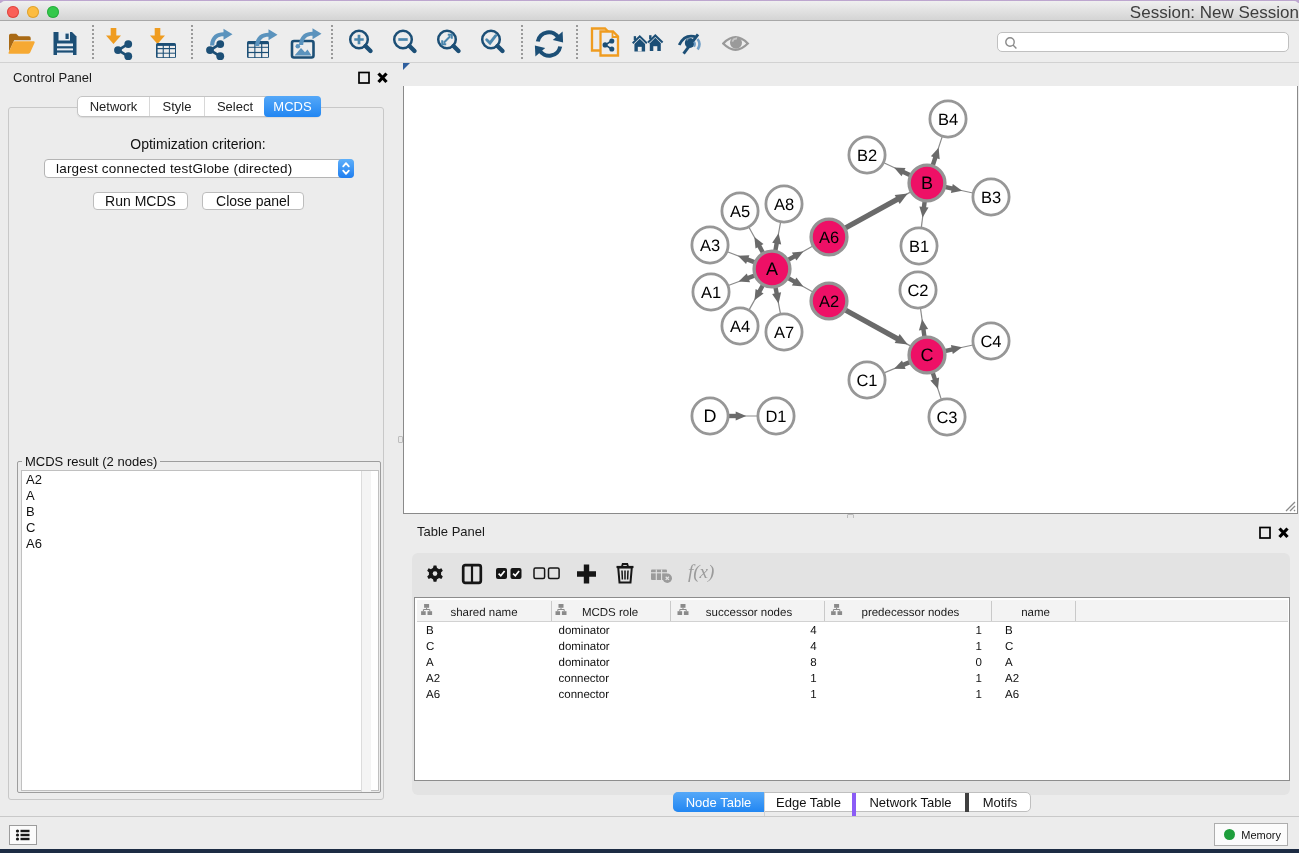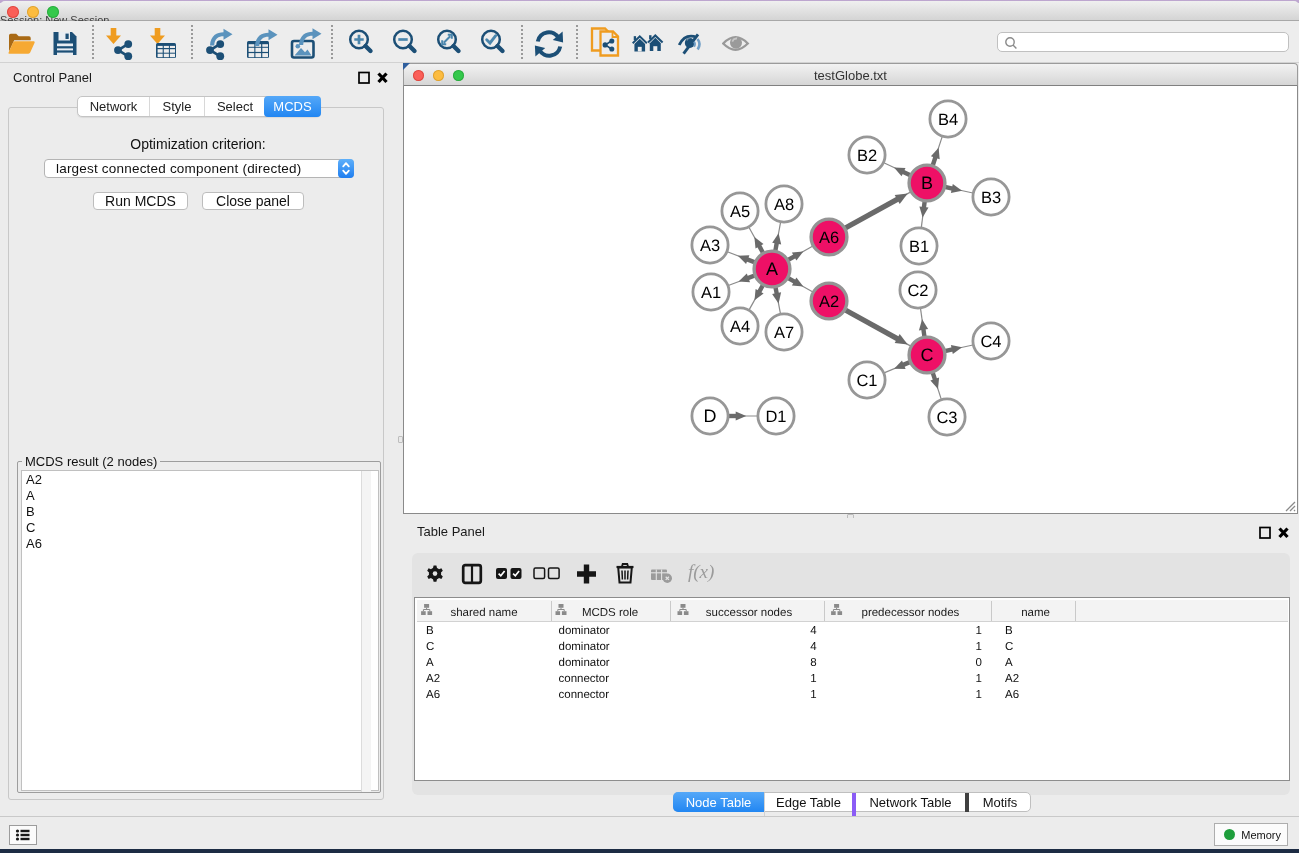--- a/index.html
+++ b/index.html
@@ -8,21 +8,21 @@
 .sep{position:absolute;top:4px;height:34px;width:0;border-left:2px dotted #9a9a9a}
 </style></head>
 <body>
 
 <div class="abs" style="left:0;top:0;width:1299px;height:3px;background:#bda6cf"></div>
 
 <div class="abs" style="left:0;top:1px;width:1299px;height:20px;background:linear-gradient(#f0f0f0,#d4d4d4);border-bottom:1px solid #a8a8a8;border-radius:5px 5px 0 0">
   <div class="light" style="position:absolute;left:7px;top:5px;background:#fa5f58;box-shadow:inset 0 0 0 1px rgba(200,50,40,.55)"></div>
   <div class="light" style="position:absolute;left:27px;top:5px;background:#fcbc40;box-shadow:inset 0 0 0 1px rgba(200,140,30,.55)"></div>
   <div class="light" style="position:absolute;left:47px;top:5px;background:#34c84b;box-shadow:inset 0 0 0 1px rgba(30,150,50,.55)"></div>
-  <div style="text-align:left;font-size:11px;color:#3d3d3d;line-height:20px;padding-top:9px">Session: New Session</div>
+  <div style="text-align:right;font-size:17px;color:#3d3d3d;line-height:20px;padding-top:2px">Session: New Session</div>
 </div>
 
 <div class="abs" id="toolbar" style="left:0;top:21px;width:1299px;height:42px;background:#ededed;border-bottom:1px solid #d2d2d2">
 <svg class="abs" style="left:5px;top:7px" width="32" height="30" viewBox="0 0 32 30">
       <path d="M4 7.5 Q4 5.8 5.7 5.8 L11.2 5.8 L13.7 8.3 L24 8.3 Q25.7 8.3 25.7 10 L25.7 12.2 L9.2 12.2 L4 23.5 Z" fill="#a96a15"></path>
 <path d="M9.8 13.2 L28.7 13.2 Q30.3 13.2 29.6 14.7 L25.2 24.6 Q24.7 25.7 23.4 25.7 L4.3 25.7 Q3 25.7 3.6 24.4 L8.2 14.2 Q8.7 13.2 9.8 13.2 Z" fill="#f6a933"></path>
     </svg>
 <svg class="abs" style="left:49px;top:7px" width="32" height="31" viewBox="0 0 32 31">
       <path d="M4.5 4 L23 4 L27.5 8.5 L27.5 27 L4.5 27 Z" fill="#1c4f76"></path>
 <rect x="9.5" y="4" width="11.5" height="8.5" fill="#e8edf2"></rect>
@@ -181,21 +181,21 @@
 
   <div class="abs" style="left:0;top:72px;width:396px;text-align:center;font-size:14px;color:#111">Optimization criterion:</div>
   <div class="abs" style="left:77px;top:32px;width:244px;height:21px;background:#fff;border:1px solid #c4c4c4;border-radius:5px;box-shadow:0 1px 1px rgba(0,0,0,.08)">
     <div class="abs" style="left:0;top:0;width:72px;height:19px;font-size:13px;color:#222;text-align:center;line-height:19px;border-right:1px solid #d8d8d8">Network</div>
     <div class="abs" style="left:72px;top:0;width:55px;height:19px;font-size:13px;color:#222;text-align:center;line-height:19px;border-right:1px solid #d8d8d8">Style</div>
     <div class="abs" style="left:127px;top:0;width:60px;height:19px;font-size:13px;color:#222;text-align:center;line-height:19px">Select</div>
     <div class="abs" style="left:186px;top:-1px;width:57px;height:21px;font-size:13px;color:#fff;text-align:center;line-height:21px;background:linear-gradient(#55a8f8,#2186f2);border-radius:4px">MCDS</div>
   </div>
 
   <div class="abs" style="left:44px;top:95px;width:310px;height:19px;background:#fff;border:1px solid #b4b4b4;border-radius:4px">
-    <div class="abs" style="left:11px;top:0;font-size:13.5px;color:#111;line-height:18px;letter-spacing:.2px">largest connected component (directed)</div>
+    <div class="abs" style="left:11px;top:0;font-size:13.5px;color:#111;line-height:18px;letter-spacing:.2px">largest connected testGlobe (directed)</div>
     <div class="abs" style="right:-1px;top:-1px;width:16px;height:19px;background:linear-gradient(#5fb0fa,#1f7ef0);border-radius:4px">
       <svg width="16" height="19" viewBox="0 0 16 19">
           <path d="M5.2 7.3 L8 4.2 L10.8 7.3" stroke="#fff" stroke-width="1.8" fill="none" stroke-linecap="round" stroke-linejoin="round"></path>
           <path d="M5.2 11.7 L8 14.8 L10.8 11.7" stroke="#fff" stroke-width="1.8" fill="none" stroke-linecap="round" stroke-linejoin="round"></path>
         </svg>
     </div>
   </div>
   <div class="abs" style="left:93px;top:128px;width:95px;height:18px;background:#fff;border:1px solid #bdbdbd;border-radius:4px;font-size:14px;text-align:center;line-height:17px;color:#111">Run MCDS</div>
   <div class="abs" style="left:202px;top:128px;width:102px;height:18px;background:#fff;border:1px solid #bdbdbd;border-radius:4px;font-size:14px;text-align:center;line-height:17px;color:#111">Close panel</div>
 
@@ -203,26 +203,20 @@
      <div class="abs" style="left:4px;top:-8px;background:#ececec;padding:0 3px;font-size:13px;color:#111">MCDS result (2 nodes)</div>
      <div class="abs" style="left:3px;top:8px;width:358px;height:321px;background:#fff;border:1px solid #c0c0c0">
         <div style="font-size:13px;color:#111;padding:1px 0 0 4px;line-height:16px">A2<br>A<br>B<br>C<br>A6</div>
         <div class="abs" style="right:16px;top:0;width:1px;height:321px;background:#dcdcdc"></div>
         <div class="abs" style="right:7px;top:0;width:9px;height:321px;background:#f4f4f4"></div>
      </div>
   </div>
 </div>
 
 <div class="abs" style="left:403px;top:63px;width:895px;height:451px">
-  <div class="abs" style="left:0;top:0;width:895px;height:23px;background:linear-gradient(#f2f2f2,#d6d6d6);border:1px solid #9b9b9b;border-bottom:1px solid #808080;border-radius:4px 4px 0 0">
-    <div class="light" style="position:absolute;left:9px;top:6px;width:11px;height:11px;background:#fa5f58;box-shadow:inset 0 0 0 1px rgba(200,50,40,.55)"></div>
-    <div class="light" style="position:absolute;left:29px;top:6px;width:11px;height:11px;background:#fcbc40;box-shadow:inset 0 0 0 1px rgba(200,140,30,.55)"></div>
-    <div class="light" style="position:absolute;left:49px;top:6px;width:11px;height:11px;background:#34c84b;box-shadow:inset 0 0 0 1px rgba(30,150,50,.55)"></div>
-    <div style="text-align:center;font-size:13px;color:#333;line-height:23px">testGlobe.txt</div>
-  </div>
   <svg class="abs" style="left:0;top:0" width="8" height="8">
       <polygon points="0,0 7,0 0,7" fill="#2f5f9e"></polygon>
     </svg>
   <div class="abs" style="left:0;top:23px;width:895px;height:428px;background:#fff;border:1px solid #8a8a8a;border-top:none">
     <svg class="abs" style="left:0;top:0" width="893" height="426" viewBox="0 0 893 426" font-family="Liberation Sans,sans-serif" text-rendering="geometricPrecision">
 <line x1="368.0" y1="183.0" x2="344.9" y2="141.2" stroke="#8b8b8b" stroke-width="1.2"></line>
 <line x1="368.0" y1="183.0" x2="354.5" y2="158.6" stroke="#6a6a6a" stroke-width="4.4"></line>
 <polygon points="350.4,151.1 359.5,158.1 351.5,162.6" fill="#6a6a6a"></polygon>
 <line x1="368.0" y1="183.0" x2="376.6" y2="136.2" stroke="#8b8b8b" stroke-width="1.2"></line>
 <line x1="368.0" y1="183.0" x2="373.0" y2="155.7" stroke="#6a6a6a" stroke-width="4.4"></line>

